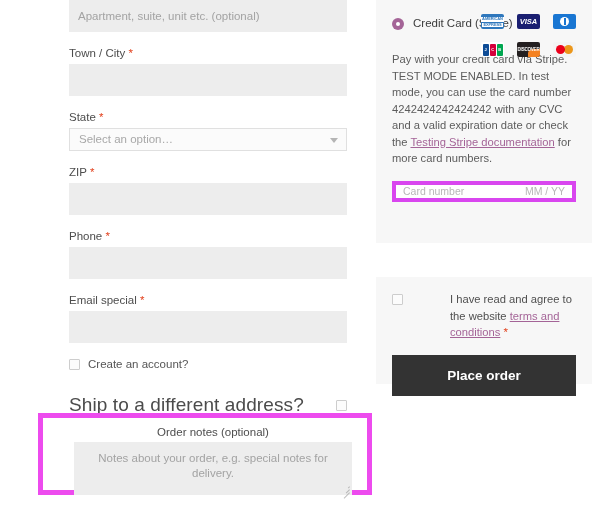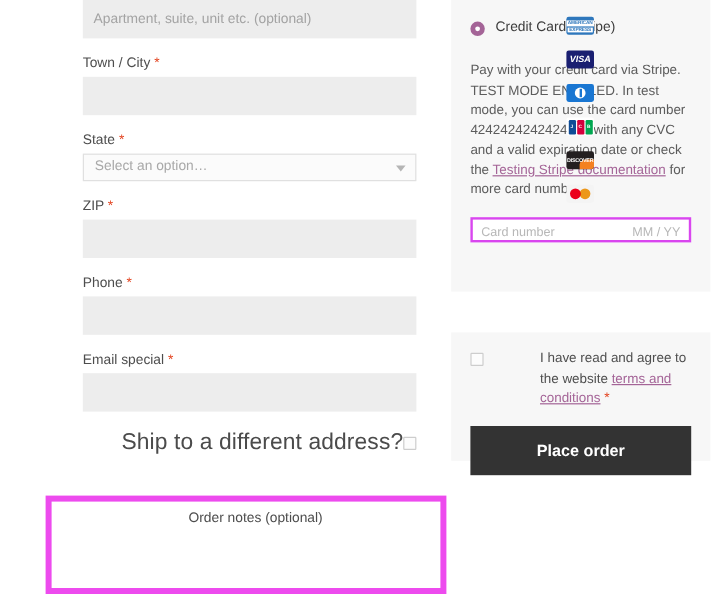--- a/index.html
+++ b/index.html
@@ -42,22 +42,22 @@
 
   
   .cb-row{display:flex;align-items:center;gap:8px;margin-top:2px;}
   .cb{
     width:11px;height:11px;border:1px solid #cdcdcd;background:#fcfcfc;
     box-sizing:border-box;border-radius:1px;flex:0 0 auto;
   }
   .cb-label{font-size:11.5px;color:#555;line-height:14px;}
 
   .ship-head{
-    display:flex;align-items:center;justify-content:flex-end;
-    margin-top:12px;
+    display:flex;align-items:center;justify-content:space-between;
+    margin-top:22px;
   }
   .ship-title{
     font-size:19px;color:#4b4b4b;font-weight:400;line-height:24px;
     letter-spacing:.1px;
   }
 
   
   .notes-highlight{
     position:absolute;left:38px;top:413px;width:334px;height:82px;
     border:5px solid #ed4bee;background:#ffffff;box-sizing:border-box;
@@ -93,21 +93,21 @@
   .radio::after{
     content:"";position:absolute;left:4px;top:4px;width:4px;height:4px;
     border-radius:50%;background:#ffffff;
   }
   .pay-title{
     font-size:11.5px;color:#3c3c3c;margin-left:9px;line-height:15px;
     white-space:nowrap;
   }
   .card-icons{
     position:absolute;right:16px;top:14px;width:104px;
-    display:flex;flex-wrap:wrap;justify-content:flex-end;gap:13px;flex-direction:column;
+    display:flex;flex-wrap:wrap;justify-content:flex-end;gap:13px;
   }
   .ci{
     width:23px;height:15px;border-radius:2px;box-sizing:border-box;
     display:flex;align-items:center;justify-content:center;
     font-size:5px;font-weight:bold;color:#fff;overflow:hidden;
     font-family:"Liberation Sans", sans-serif;letter-spacing:-.2px;
   }
   .ci-amex{background:#2e77bc;flex-direction:column;line-height:4.5px;padding-top:1px;}
   .ci-amex span{display:block;background:#fff;color:#2e77bc;font-size:4px;
     padding:0 1px;margin:.5px 0;letter-spacing:-.1px;}
@@ -138,22 +138,22 @@
   .ci-mc .m2{right:3px;background:#f79e1b;mix-blend-mode:multiply;}
 
   .pay-desc{
     margin-top:20px;font-size:11.2px;line-height:16.5px;color:#5c5c5c;
   }
   .pay-desc a{color:#a46497;text-decoration:underline;}
 
   .card-block{margin-top:14px;}
   .card-lab{font-size:10px;color:#6f6f6f;display:block;margin-bottom:4px;}
   .card-input{
-    width:184px;height:21px;background:#ffffff;border:2px solid #d946ef;
-    box-sizing:border-box;display:flex;align-items:flex-end;
+    width:184px;height:21px;background:#ffffff;border:4px solid #d946ef;
+    box-sizing:border-box;display:flex;align-items:center;
     justify-content:space-between;padding:0 7px;
   }
   .card-input span{font-size:10.5px;color:#b7b7b7;}
 
   .terms-panel{
     position:absolute;left:376px;top:277px;width:216px;height:107px;
     background:#f7f7f7;box-sizing:border-box;padding:14px 16px;
   }
   .terms-row{display:flex;align-items:flex-start;gap:8px;}
   .terms-txt{font-size:11.2px;color:#4f4f4f;line-height:16.5px;margin-left:39px;}
@@ -197,30 +197,41 @@
     <div class="field">
       <span class="f-label"><span>Phone</span> <span class="req">*</span></span>
       <div class="f-input"></div>
     </div>
 
     <div class="field">
       <span class="f-label"><span>Email special</span> <span class="req">*</span></span>
       <div class="f-input"></div>
     </div>
 
+    <div class="cb-row" style="margin-top:6px;">
+      <span class="cb"></span>
+      <span class="cb-label">Create an account?</span>
+    </div>
 
     <div class="ship-head">
       <span class="ship-title">Ship to a different address?</span>
       <span class="cb"></span>
     </div>
   </div>
 
   <div class="notes-highlight">
     <div class="notes-inner">
       <span class="notes-label">Order notes (optional)</span>
+      <div class="notes-area">Notes about your order, e.g. special notes for delivery.
+        <span class="resize-grip">
+          <i></i>
+            <i></i>
+            <i></i>
+        </span>
+      </div>
     </div>
   </div>
 
   <div class="pay-panel">
 
     <div class="pay-head">
       <span class="radio"></span>
       <span class="pay-title">Credit Card (Stripe)</span>
     </div>
 

